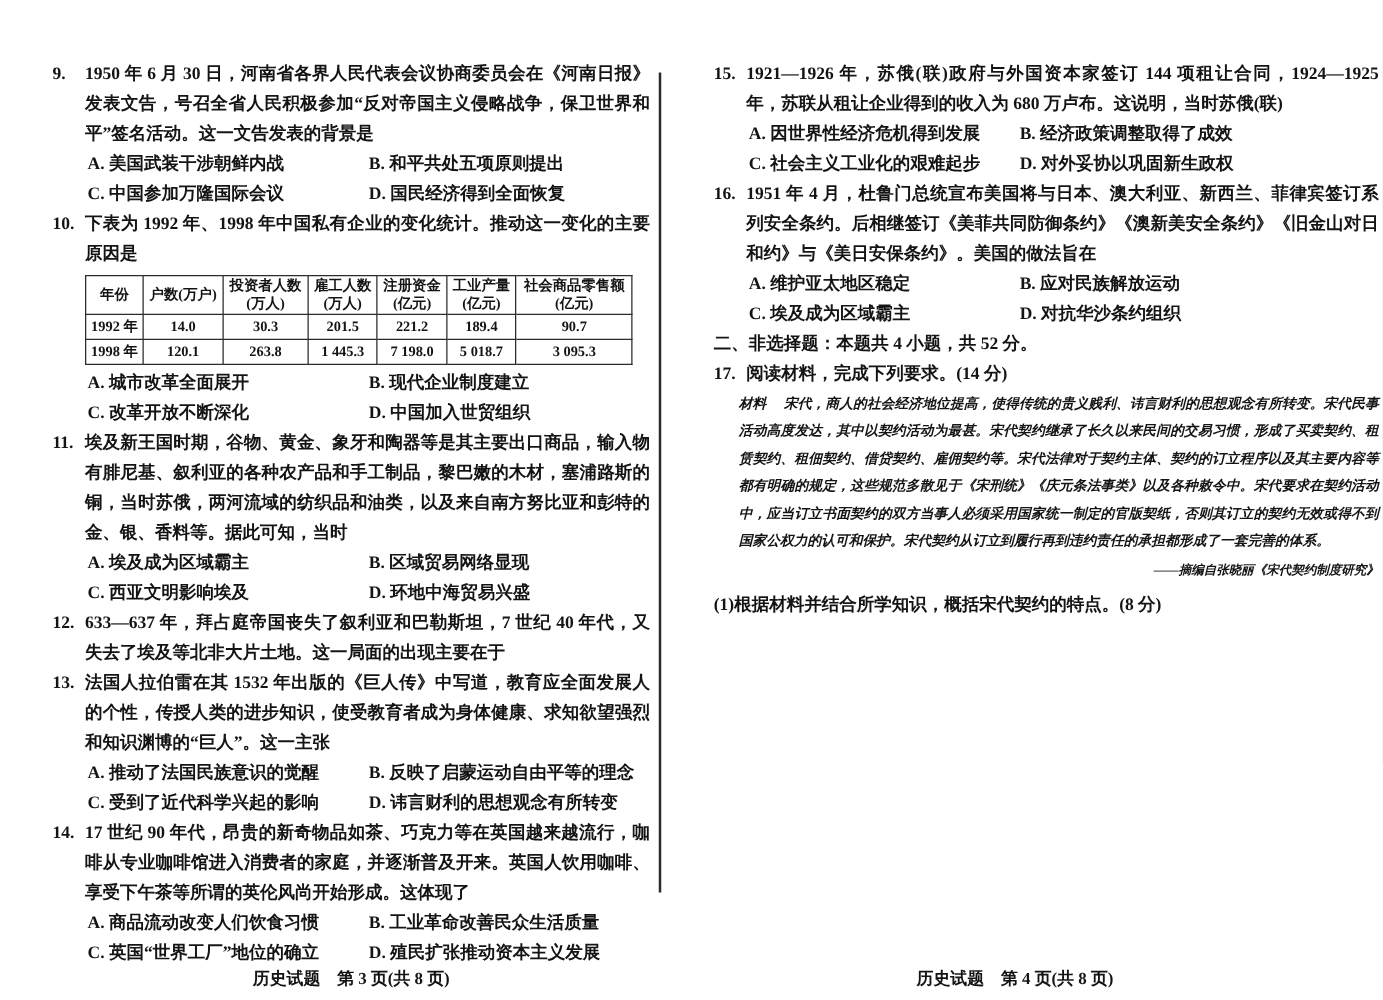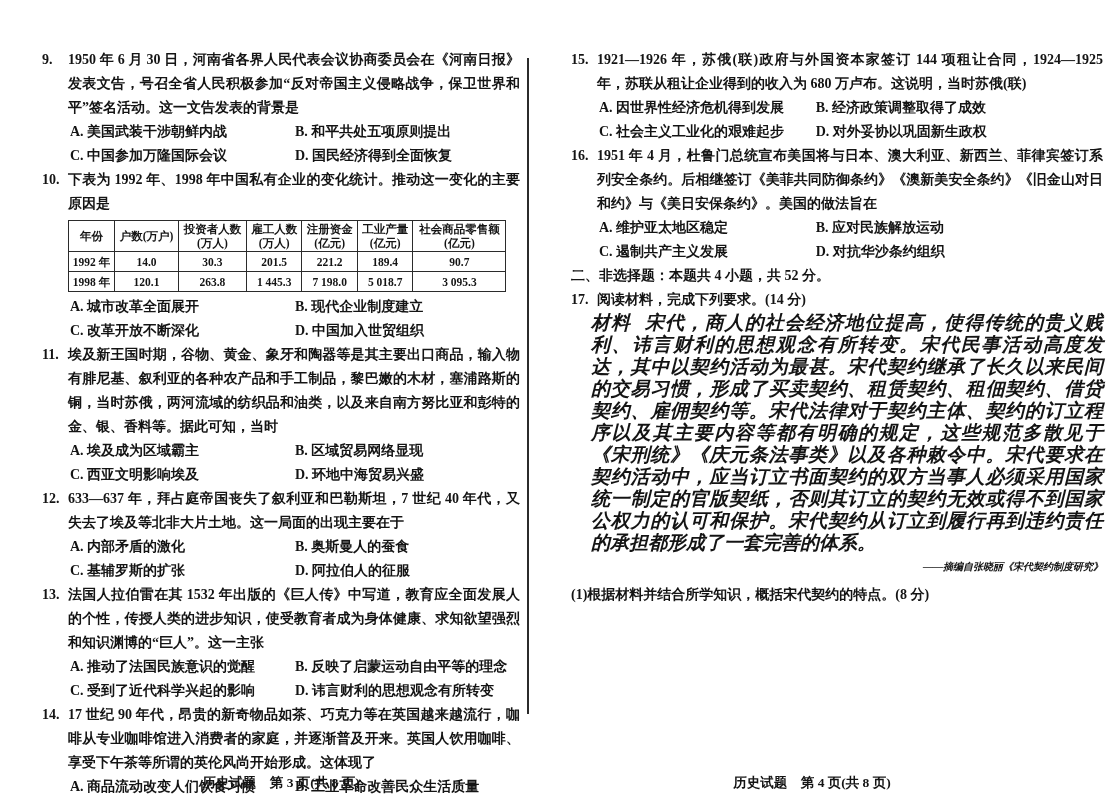--- a/index.html
+++ b/index.html
@@ -36,21 +36,21 @@
   }
   .stat-table th,.stat-table td{
     border:1.4px solid #2b2b2b;
     padding:1px 2px;
     vertical-align:middle;
   }
   .stat-table td{height:17px;}
   
   .material{
     margin:0 0 0 20px;
-    font-size:19px;line-height:22px;
+    font-size:11px;line-height:22px;
     font-style:italic;font-weight:700;
     text-align:justify;
   }
   .material-label{margin-right:14px;}
   .source{
     margin-left:20px;
     font-size:10px;line-height:26px;
     font-style:italic;font-weight:700;
     text-align:right;
   }
@@ -159,26 +159,20 @@
           <span class="opt">C. 西亚文明影响埃及</span>
           <span class="opt">D. 环地中海贸易兴盛</span>
         </div>
       </div>
     </div>
 
     <div class="q">
       <span class="qnum">12.</span>
       <div class="qbody">
         <div class="stem">633—637 年，拜占庭帝国丧失了叙利亚和巴勒斯坦，7 世纪 40 年代，又失去了埃及等北非大片土地。这一局面的出现主要在于</div>
-        <div class="opts">
-          <span class="opt">A. 内部矛盾的激化</span>
-          <span class="opt">B. 奥斯曼人的蚕食</span>
-          <span class="opt">C. 基辅罗斯的扩张</span>
-          <span class="opt">D. 阿拉伯人的征服</span>
-        </div>
       </div>
     </div>
 
     <div class="q">
       <span class="qnum">13.</span>
       <div class="qbody">
         <div class="stem">法国人拉伯雷在其 1532 年出版的《巨人传》中写道，教育应全面发展人的个性，传授人类的进步知识，使受教育者成为身体健康、求知欲望强烈和知识渊博的“巨人”。这一主张</div>
         <div class="opts">
           <span class="opt">A. 推动了法国民族意识的觉醒</span>
           <span class="opt">B. 反映了启蒙运动自由平等的理念</span>
@@ -220,21 +214,21 @@
       </div>
     </div>
 
     <div class="q">
       <span class="qnum">16.</span>
       <div class="qbody">
         <div class="stem">1951 年 4 月，杜鲁门总统宣布美国将与日本、澳大利亚、新西兰、菲律宾签订系列安全条约。后相继签订《美菲共同防御条约》《澳新美安全条约》《旧金山对日和约》与《美日安保条约》。美国的做法旨在</div>
         <div class="opts">
           <span class="opt">A. 维护亚太地区稳定</span>
           <span class="opt">B. 应对民族解放运动</span>
-          <span class="opt">C. 遏制共产主义发展</span>
+          <span class="opt">C. 埃及成为区域霸主</span>
           <span class="opt">D. 对抗华沙条约组织</span>
         </div>
       </div>
     </div>
 
     <div class="section-head">二、非选择题：本题共 4 小题，共 52 分。</div>
 
     <div class="q">
       <span class="qnum">17.</span>
       <div class="qbody">

